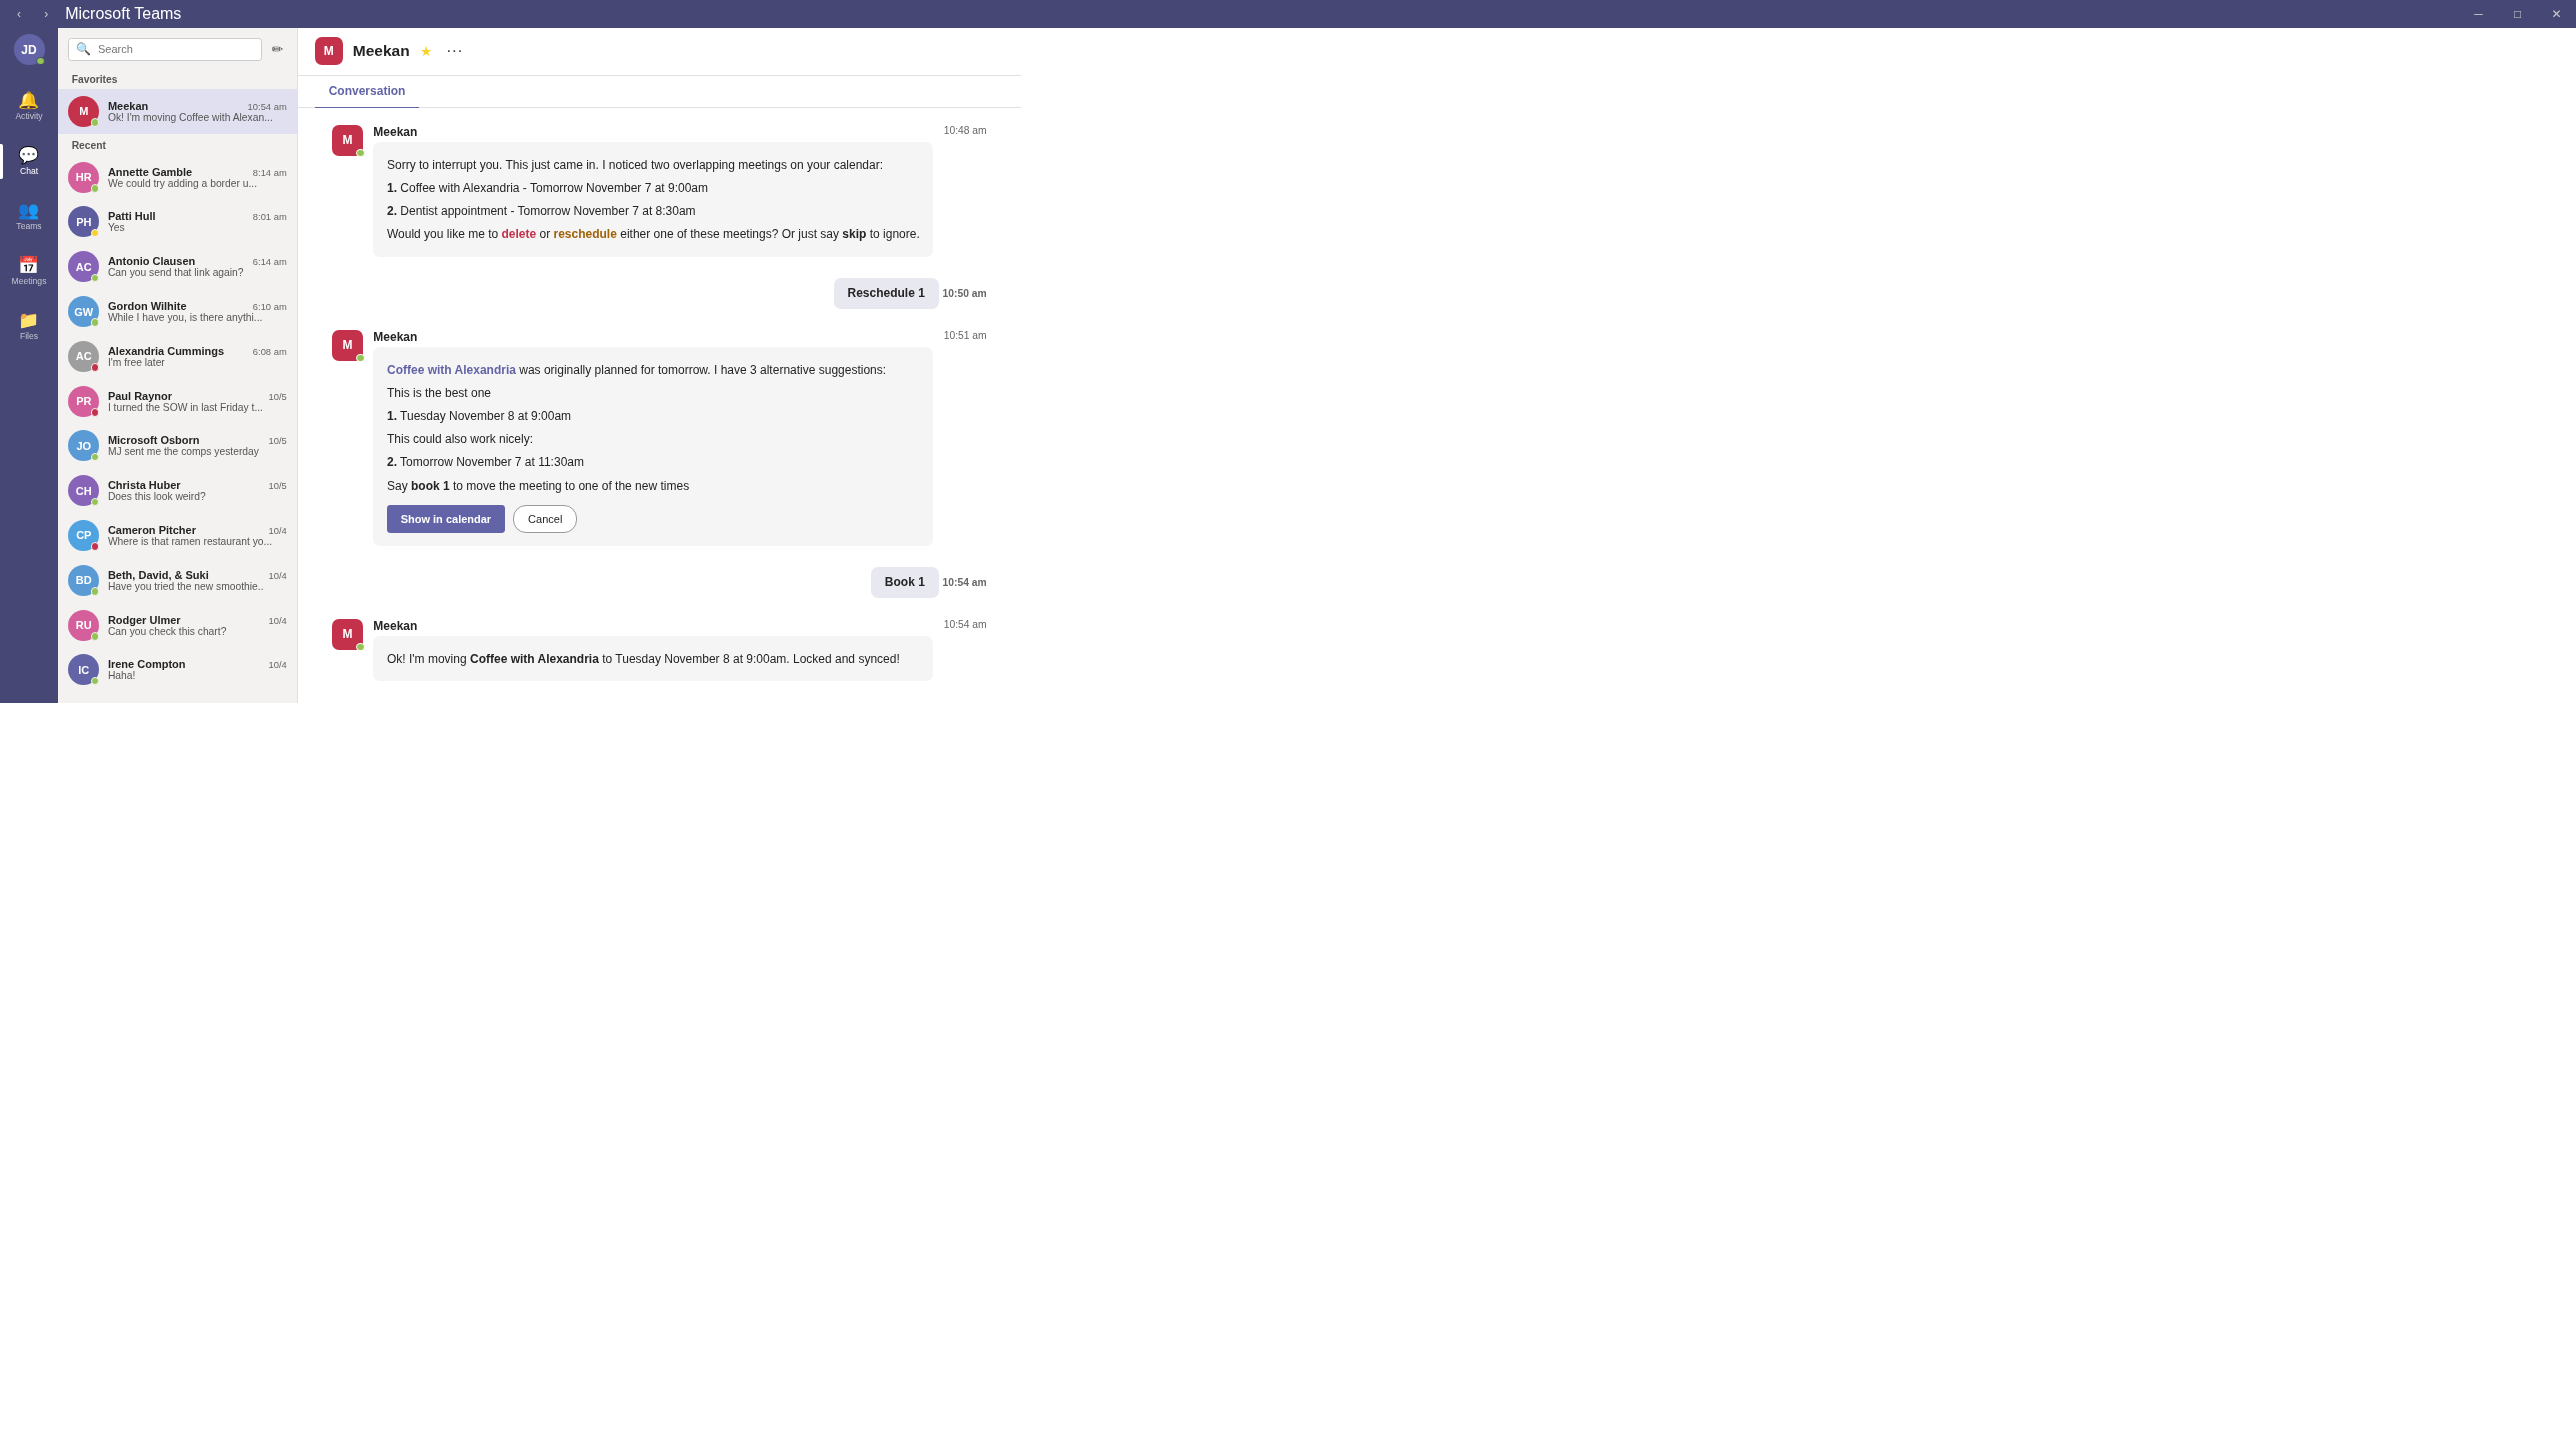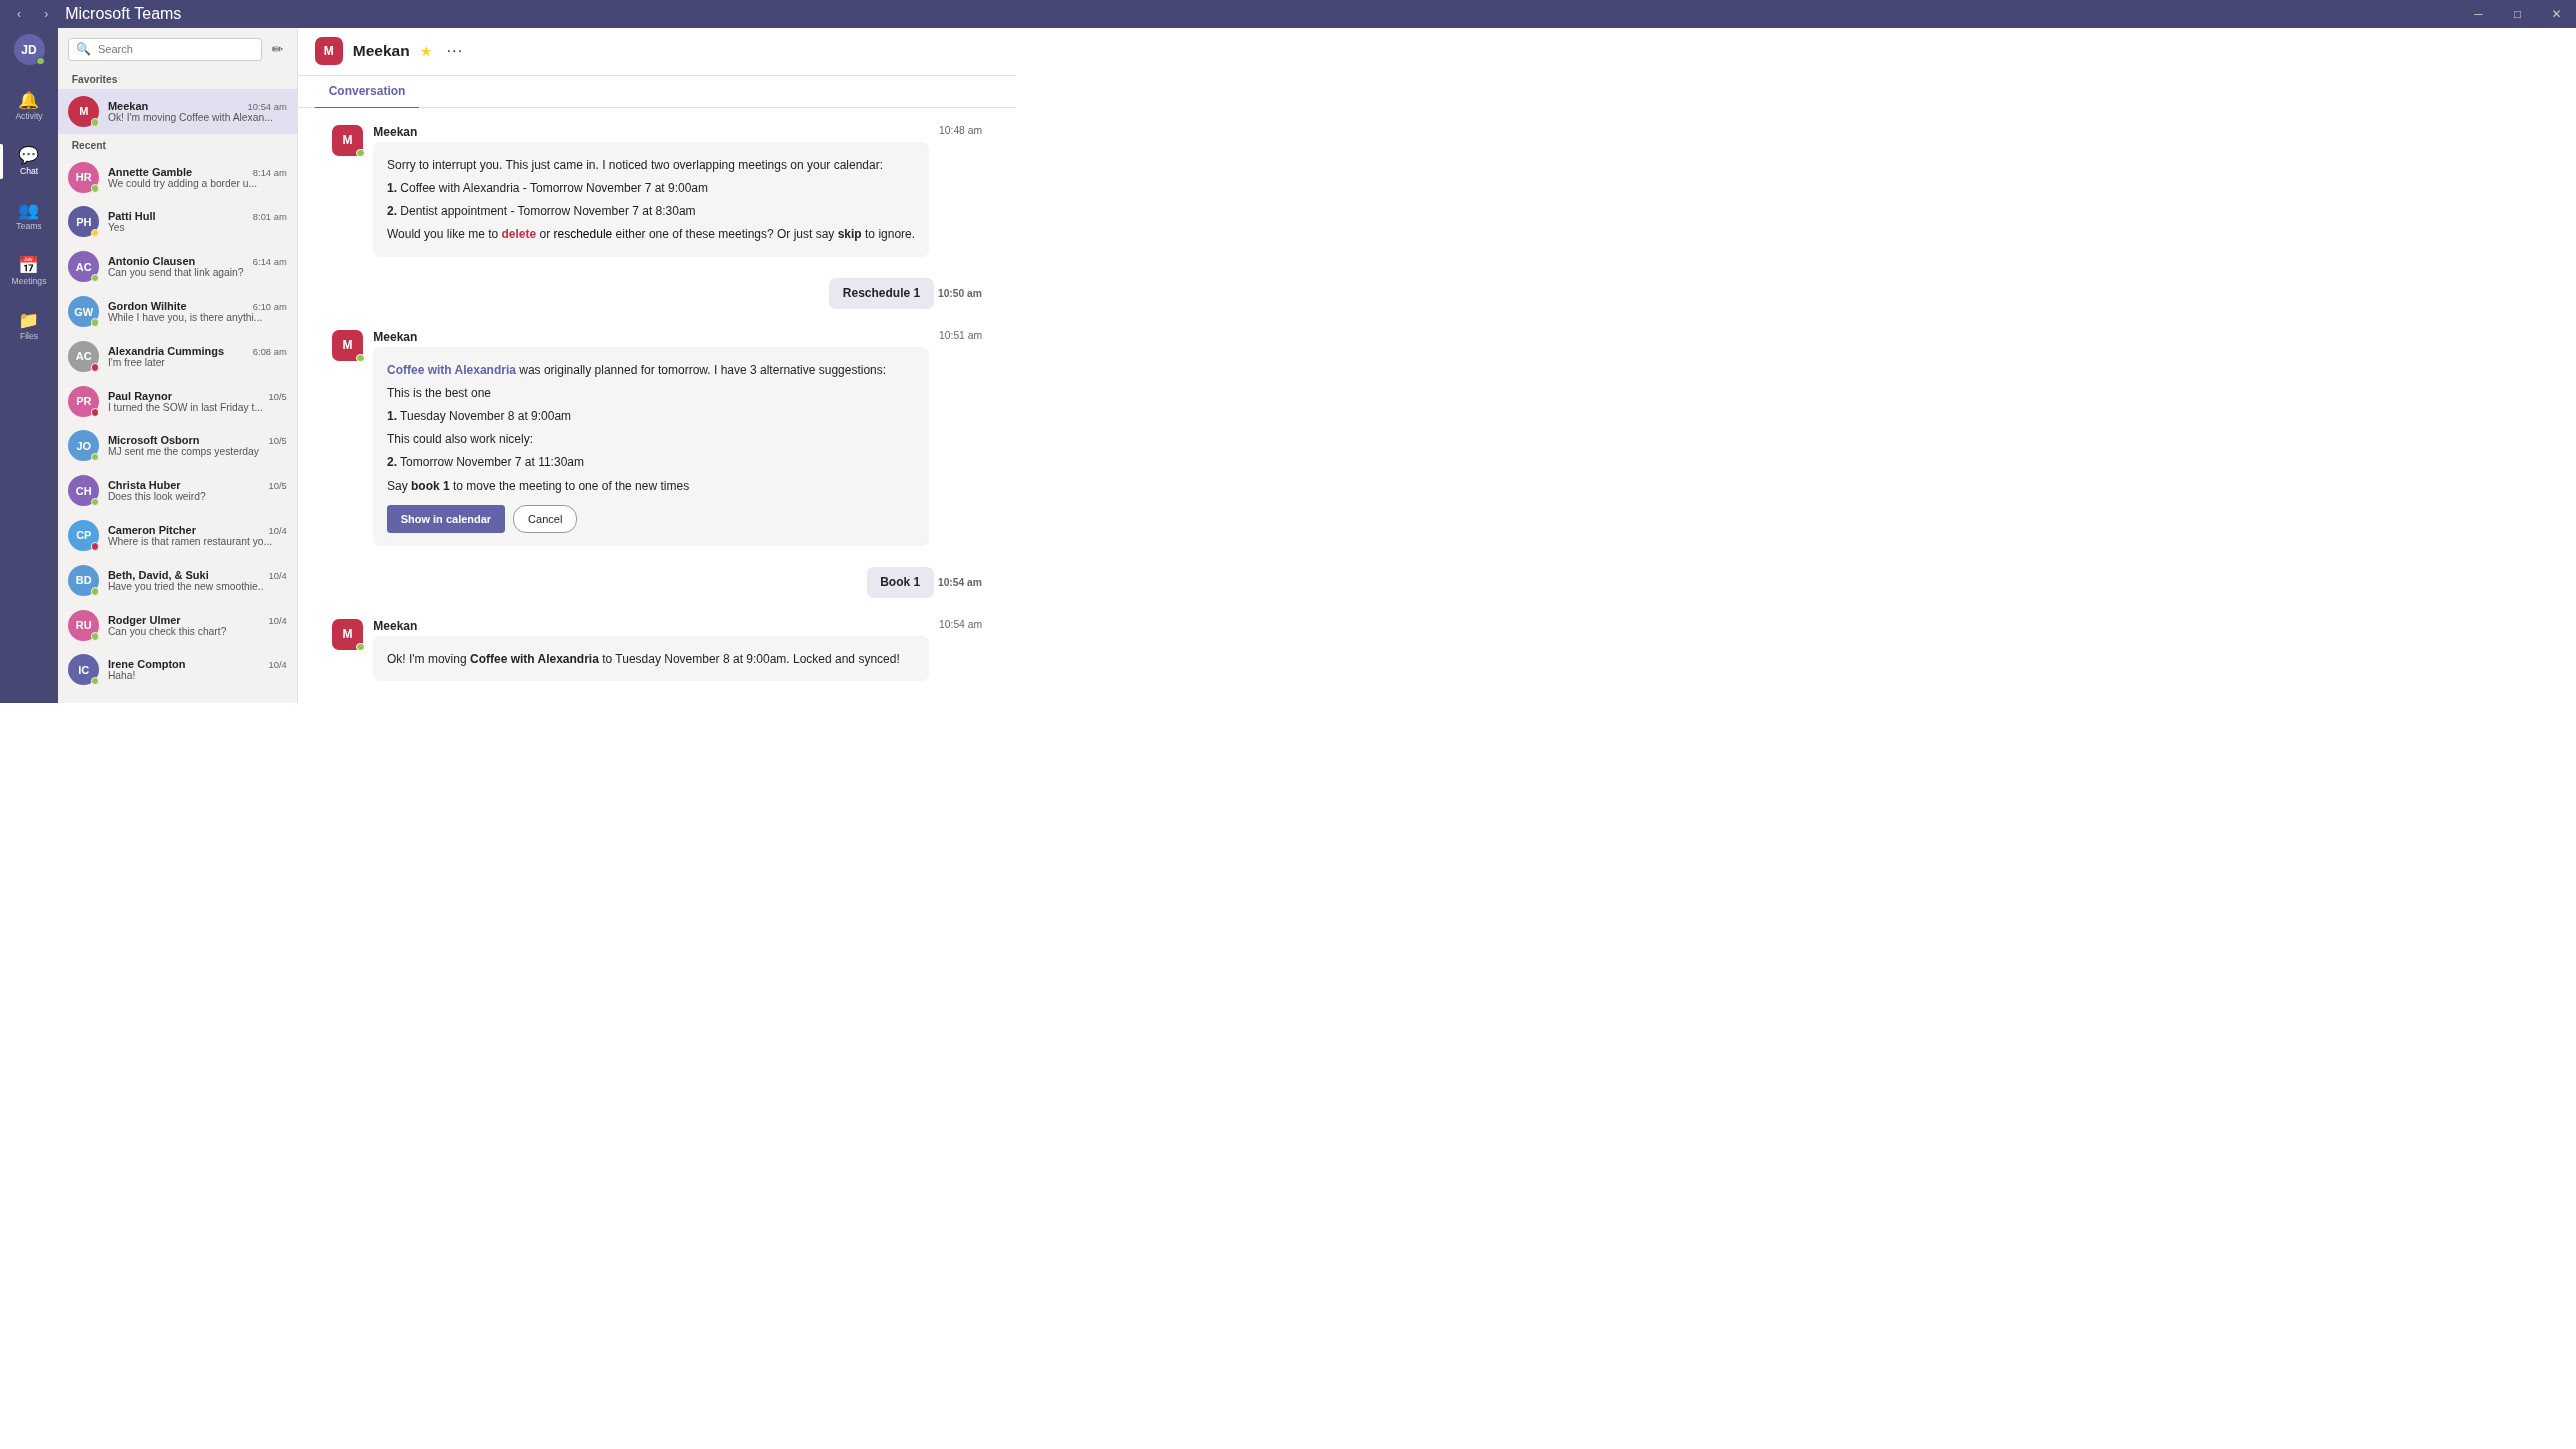--- a/index.html
+++ b/index.html
@@ -148,21 +148,21 @@
     .message-sender { font-size: 12px; font-weight: 600; color: #242424; }
     .message-time-right { font-size: 10.3px; color: #666; }
     .message-bubble {
       background: #f5f5f5; border-radius: 6.9px; padding: 13.7px;
       font-size: 12px; color: #242424; line-height: 1.5;
     }
     .message-bubble p { margin-bottom: 5.2px; }
     .message-bubble p:last-child { margin-bottom: 0; }
 
     .text-delete { color: #c4314b; font-weight: 600; }
-    .text-reschedule { color: #000000; font-weight: 400; }
+    .text-reschedule { color: #a16207; font-weight: 700; }
     .text-skip { font-weight: 600; }
     .text-bold { font-weight: 700; }
     .text-bold-purple { font-weight: 700; color: #6264a7; }
 
     
     .message-right { display: flex; justify-content: flex-end; align-items: center; gap: 4px; font-weight: bold; }
     .message-right-bubble {
       background: #e8e8f0; border-radius: 6.9px; padding: 8.6px 13.7px;
       font-size: 12px; color: #242424;
     }

